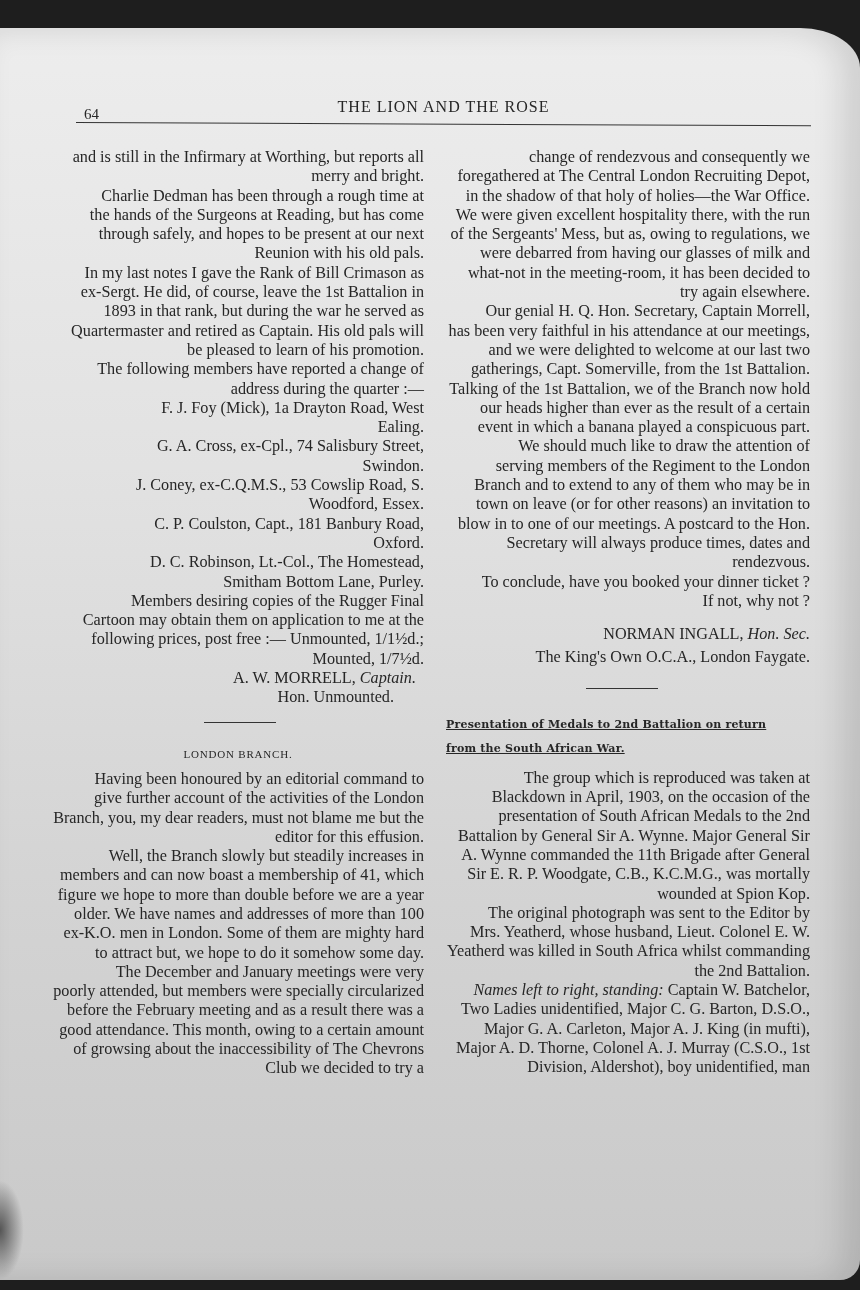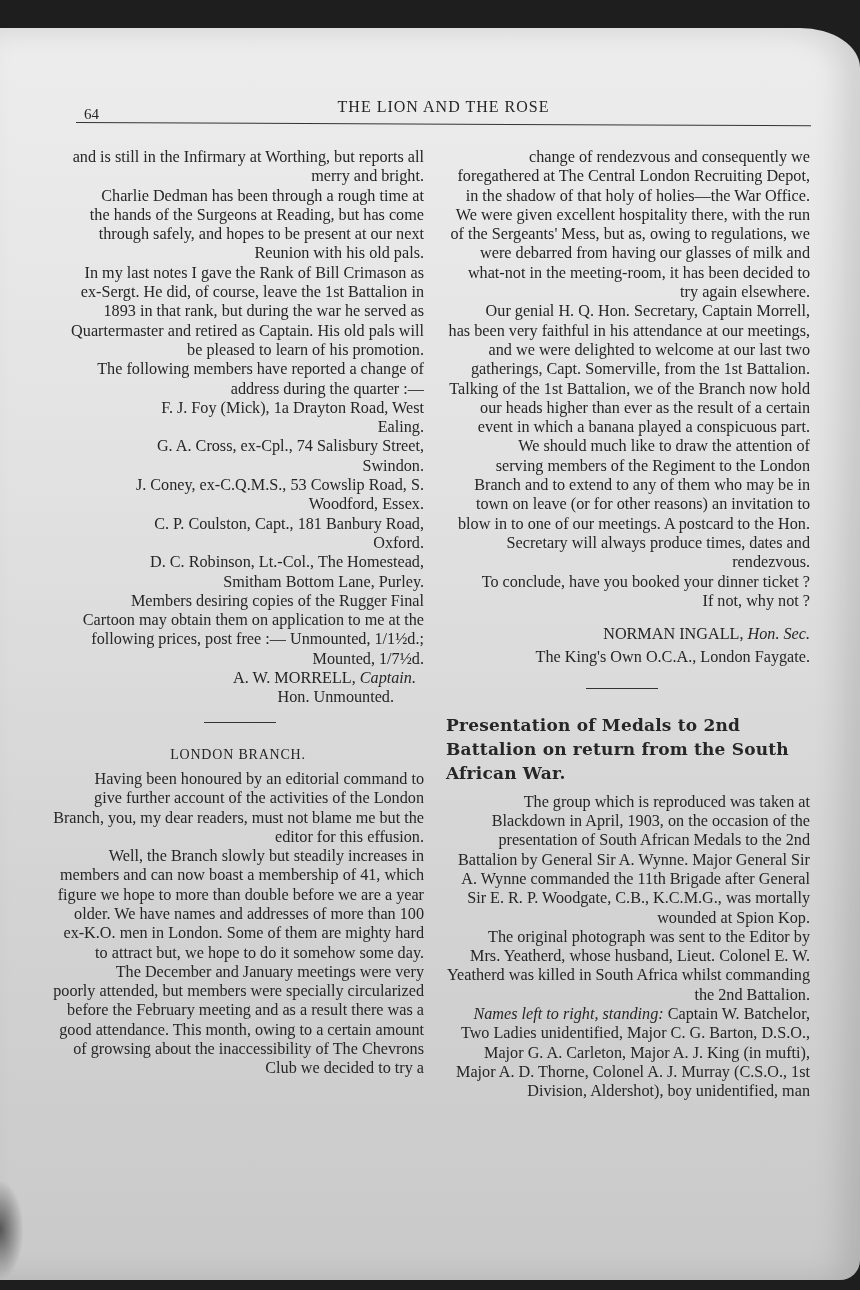--- a/index.html
+++ b/index.html
@@ -35,25 +35,25 @@
   }
   .col.left { left:52px; top:148px; width:372px; }
   .col.right { left:446px; top:148px; width:364px; }
   .col p { margin:0; text-indent:26px;text-align:right; }
   .col p.noindent { text-indent:0; }
   .col p.addr { text-indent:26px;margin-left:48px; }
   .sig { text-align:right; margin:0; text-indent:0 !important; }
   .sig2 { text-align:right; padding-right:22px; margin:0; }
   .divider { width:72px; border-top:1.3px solid #333; margin:18px auto 24px auto; }
   .sec-head {
-    text-align:center; font-size:14px; letter-spacing:0.8px; margin:5px 0 6px 0;
+    text-align:center; font-size:11px; letter-spacing:0.8px; margin:5px 0 6px 0;
   }
   .sec-head-bold {
-    font-family:"DejaVu Serif", serif; font-weight:bold; font-size:17px;
-    line-height:24px; text-align:left; margin:0 11px 8px 0; letter-spacing:0.2px;
+    font-family:"DejaVu Serif", serif; font-weight:bold; font-size:11px;
+    line-height:24px; text-align:left; margin:0 11px 8px 0; letter-spacing:0.2px;text-decoration:underline;
   }
   i { font-style:italic; }
   .gutter-shadow {
     position:absolute; left:0; top:1180px; width:24px; height:100px;
     background:radial-gradient(ellipse at left, #555 0%, rgba(0,0,0,0) 70%);
   }
 </style>
 </head>
 <body>
 

